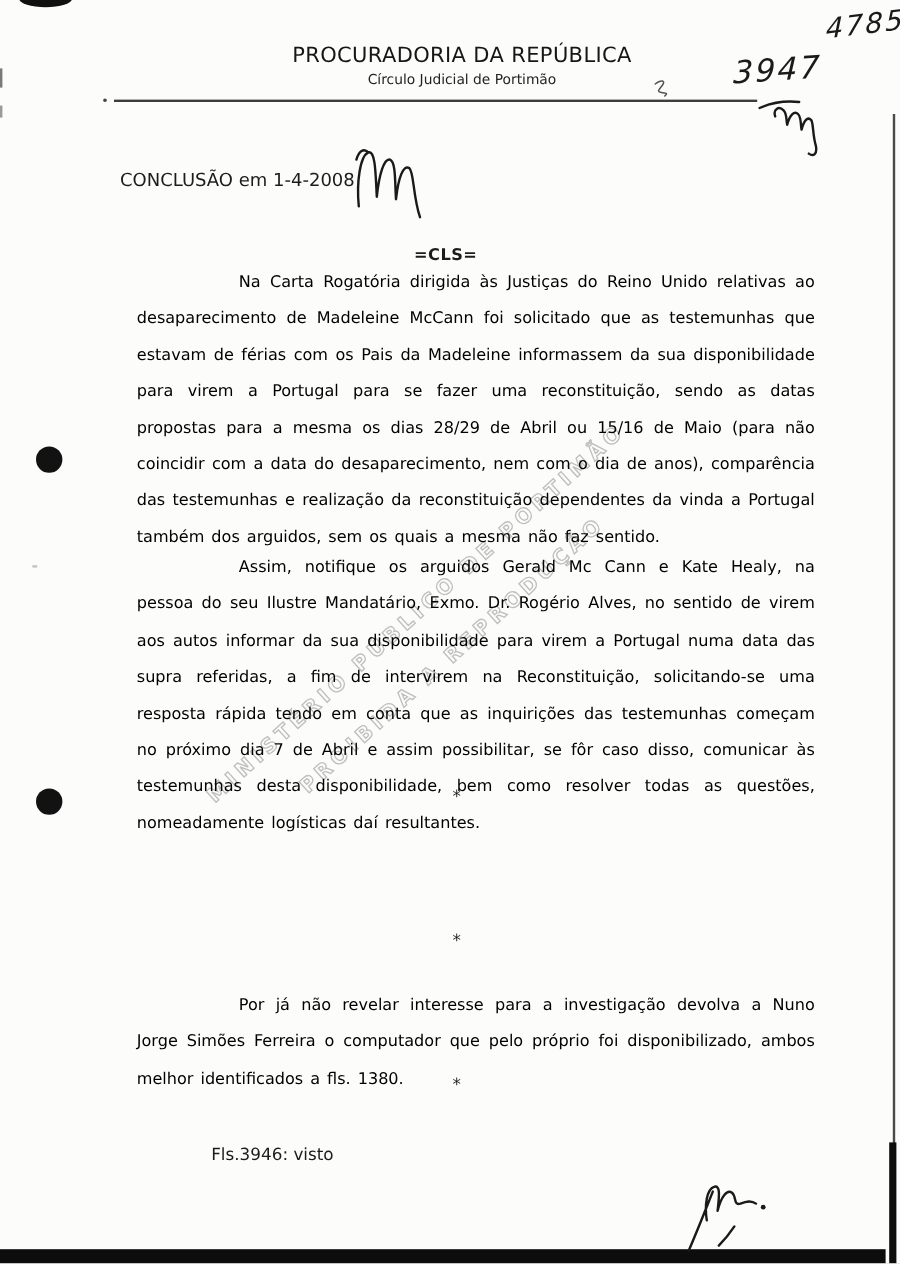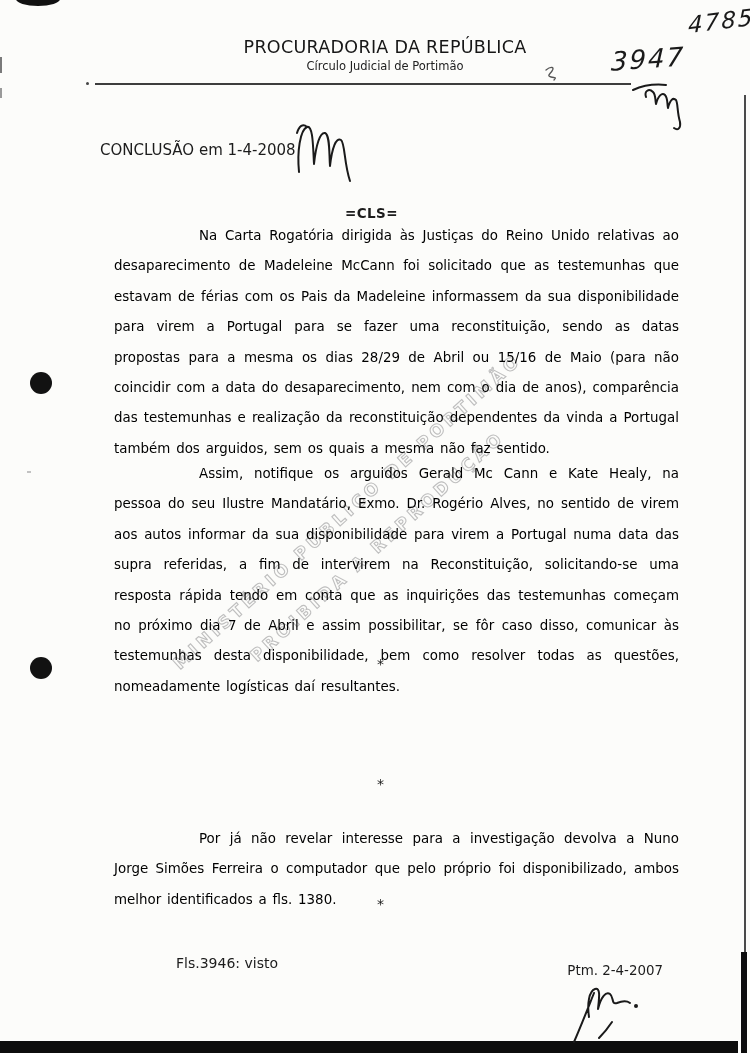--- a/index.html
+++ b/index.html
@@ -84,21 +84,20 @@
   <div class="cls">=CLS=</div>
 
   <p class="para indent p1">Na Carta Rogatória dirigida às Justiças do Reino Unido relativas ao desaparecimento de Madeleine McCann foi solicitado que as testemunhas que estavam de férias com os Pais da Madeleine informassem da sua disponibilidade para virem a Portugal para se fazer uma reconstituição, sendo as datas propostas para a mesma os dias 28/29 de Abril ou 15/16 de Maio (para não coincidir com a data do desaparecimento, nem com o dia de anos), comparência das testemunhas e realização da reconstituição dependentes da vinda a Portugal também dos arguidos, sem os quais a mesma não faz sentido.</p>
   <p class="para indent p2">Assim, notifique os arguidos Gerald Mc Cann e Kate Healy, na pessoa do seu Ilustre Mandatário, Exmo. Dr. Rogério Alves, no sentido de virem aos autos informar da sua disponibilidade para virem a Portugal numa data das supra referidas, a fim de intervirem na Reconstituição, solicitando-se uma resposta rápida tendo em conta que as inquirições das testemunhas começam no próximo dia 7 de Abril e assim possibilitar, se fôr caso disso, comunicar às testemunhas desta disponibilidade, bem como resolver todas as questões, nomeadamente logísticas daí resultantes.</p>
   <div class="sep sep1">*</div>
   <div class="sep sep2">*</div>
   <p class="para indent p4">Por já não revelar interesse para a investigação devolva a Nuno Jorge Simões Ferreira o computador que pelo próprio foi disponibilizado, ambos melhor identificados a fls. 1380.</p>
   <div class="sep sep3">*</div>
 
   <div class="fls">Fls.3946: visto</div>
-  <div class="ptm">Ptm. 2-4-2007</div>
 
   <div class="punch punch1"></div>
   <div class="punch punch2"></div>
 
   <div class="bar-bottom"></div>
   <div class="edge-right-thin"></div>
   <div class="edge-right-thick"></div>
   <div class="corner-arc"></div>
   <div class="edge-left-tick1"></div>
   <div class="edge-left-tick2"></div>

